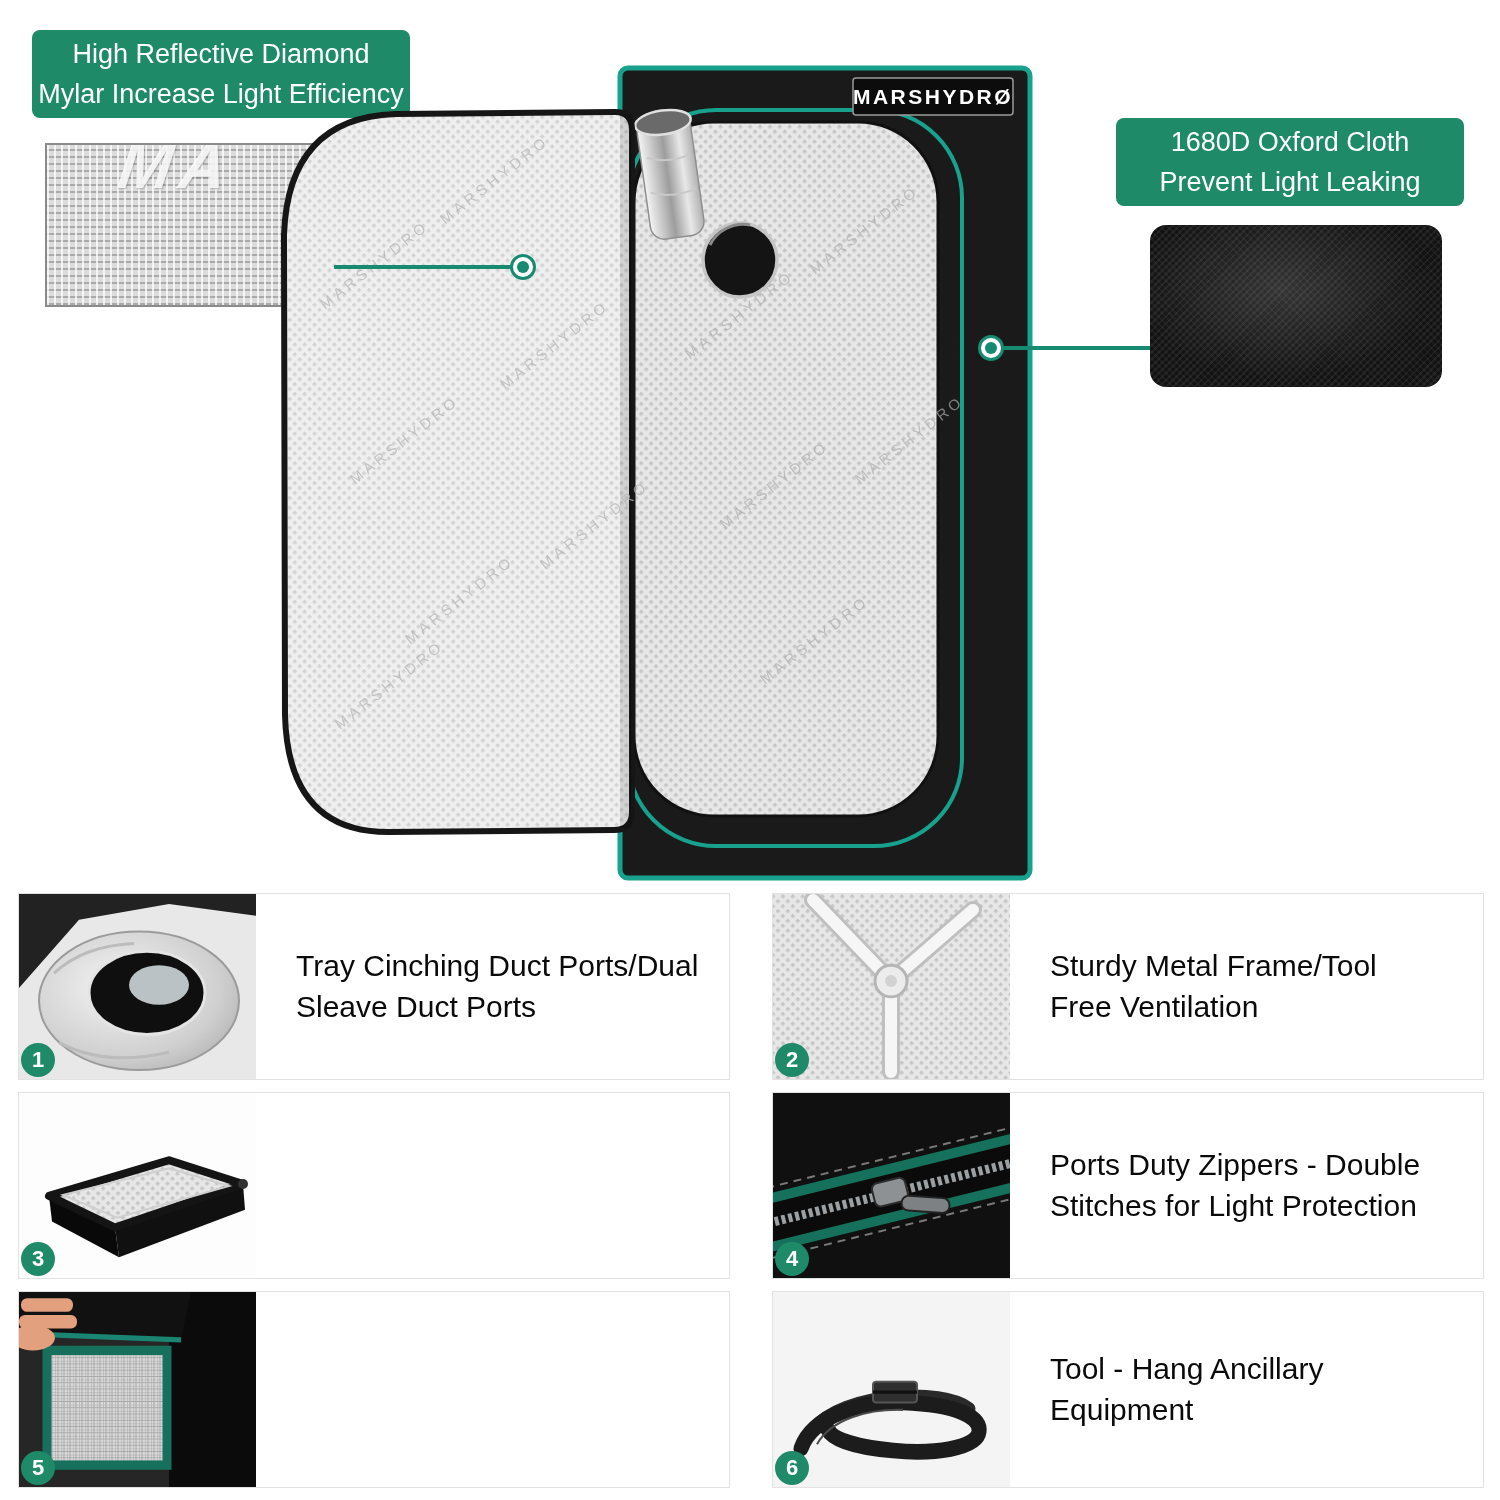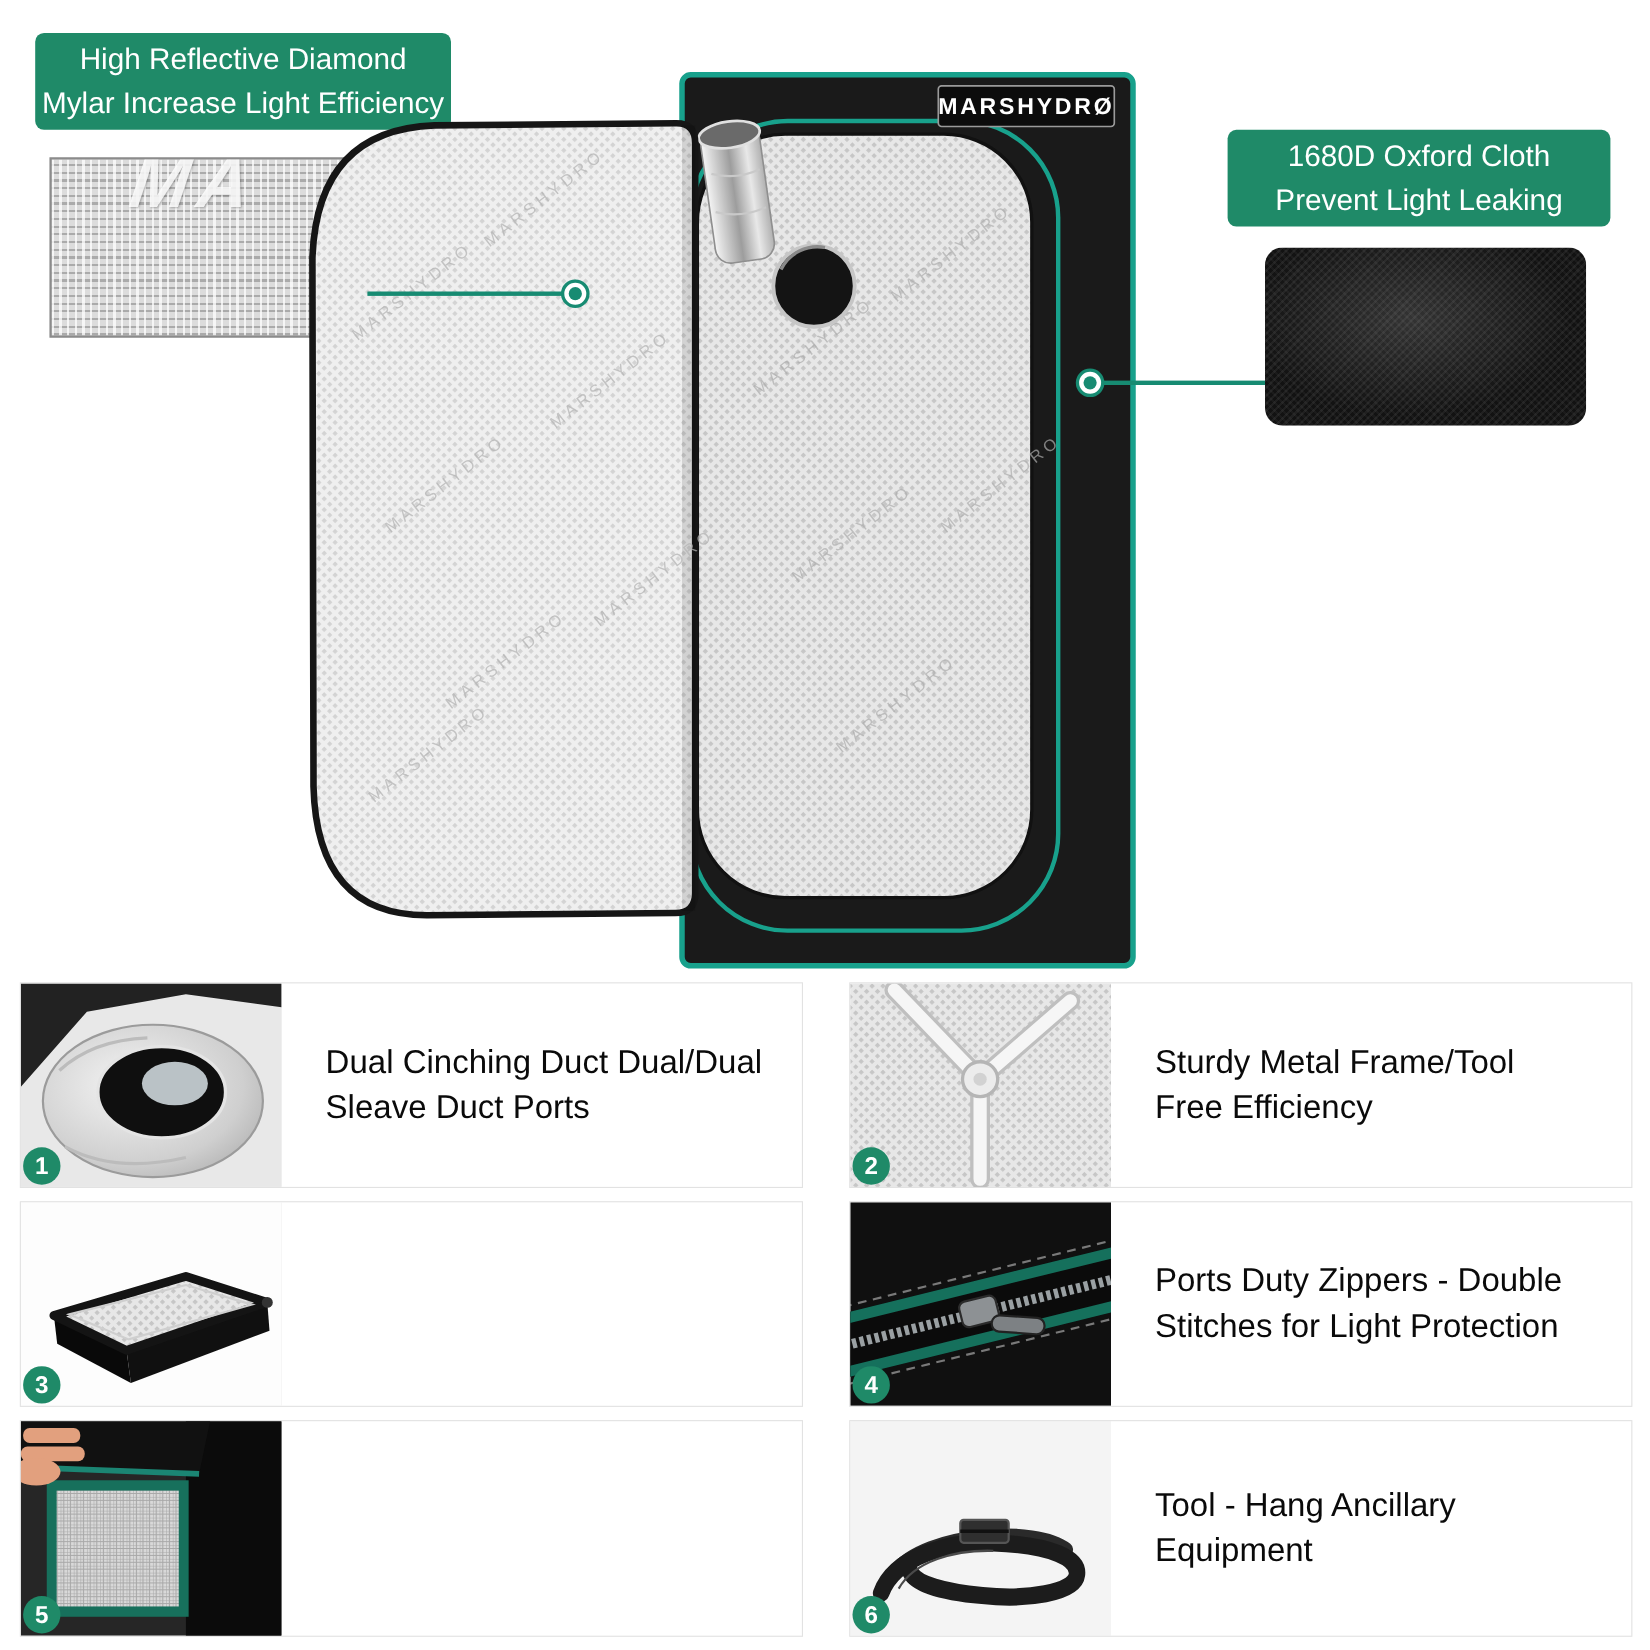--- a/index.html
+++ b/index.html
@@ -158,41 +158,41 @@
         <rect width="237" height="187" fill="#e8e8e8"></rect>
         <path d="M0 0 H237 V22 L150 10 60 26 0 95 Z" fill="#222"></path>
         <ellipse cx="120" cy="108" rx="100" ry="70" fill="url(#silverR)" stroke="#9b9b9b" stroke-width="2"></ellipse>
         <path d="M35 80 q30 -28 80 -30 M40 150 q45 25 110 10" fill="none" stroke="#bcbcbc" stroke-width="3"></path>
         <ellipse cx="128" cy="100" rx="58" ry="42" fill="#0f0f0f"></ellipse>
         <ellipse cx="140" cy="92" rx="30" ry="20" fill="#cdd6da" opacity=".9"></ellipse>
         <ellipse cx="128" cy="100" rx="58" ry="42" fill="none" stroke="#e4e4e4" stroke-width="3"></ellipse>
       </svg>
       <div class="num-badge">1</div>
     </div>
-    <div class="card-text">Dual Cinching Duct Dual/Dual
+    <div class="card-text">Tray Cinching Duct Ports/Dual
 Sleave Duct Ports</div>
   </div>
 
   <div class="card c2 r1">
     <div class="thumb">
       <svg viewBox="0 0 237 187" preserveAspectRatio="none">
         <rect width="237" height="187" fill="url(#mylarB)"></rect>
         <g stroke="#bfbfbf" stroke-width="18" stroke-linecap="round">
           <path d="M118 88 L40 6 M118 88 L200 16 M118 88 V180"></path>
         </g>
         <g stroke="#f6f6f6" stroke-width="12" stroke-linecap="round">
           <path d="M118 88 L40 6 M118 88 L200 16 M118 88 V180"></path>
         </g>
         <circle cx="118" cy="88" r="16" fill="#ececec" stroke="#b5b5b5" stroke-width="3"></circle>
         <circle cx="118" cy="88" r="6" fill="#d2d2d2"></circle>
       </svg>
       <div class="num-badge">2</div>
     </div>
     <div class="card-text">Sturdy Metal Frame/Tool
-Free Efficiency</div>
+Free Ventilation</div>
   </div>
 
   <div class="card c1 r2">
     <div class="thumb">
       <svg viewBox="0 0 237 187" preserveAspectRatio="none">
         <rect width="237" height="187" fill="#fdfdfd"></rect>
         <polygon points="96,136 224,92 226,118 100,166" fill="#101010"></polygon>
         <polygon points="30,104 96,136 100,166 33,130" fill="#090909"></polygon>
         <polygon points="30,104 150,68 224,92 96,136" fill="url(#mylarB)" stroke="#141414" stroke-width="8" stroke-linejoin="round"></polygon>
         <polygon points="44,103 150,76 210,94 98,126" fill="none" stroke="#cfcfcf" stroke-width="2"></polygon>

